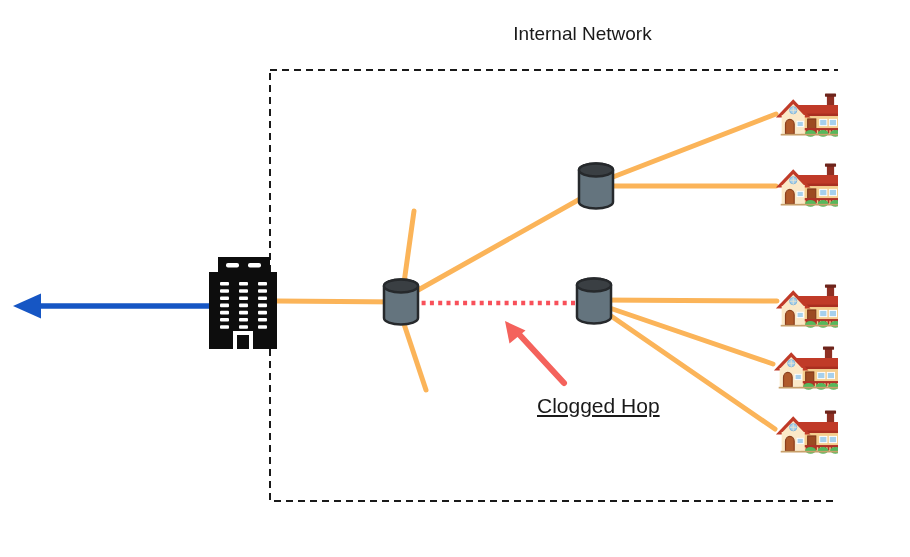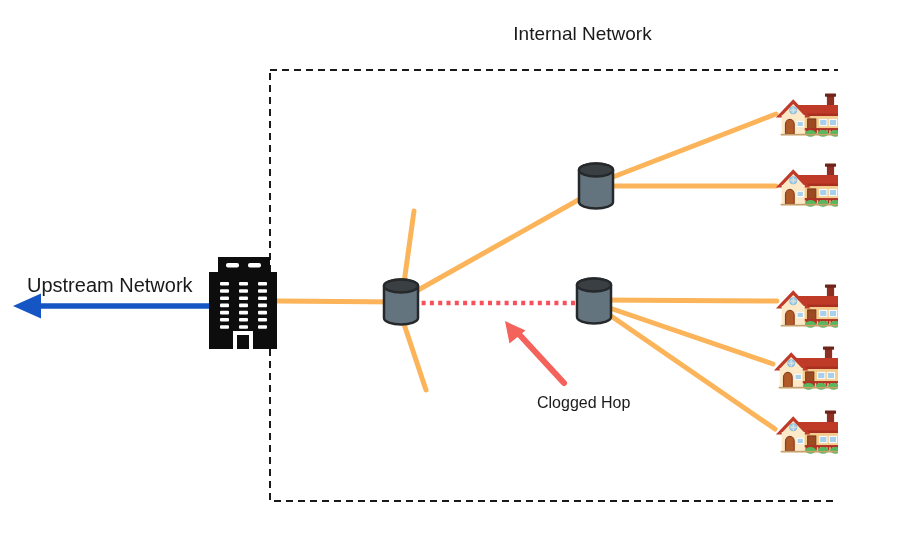--- a/index.html
+++ b/index.html
@@ -4,21 +4,21 @@
 <style>
   html,body{margin:0;padding:0;background:#ffffff;}
   .stage{
     position:relative;width:838px;height:557px;background:#ffffff;overflow:hidden;
     font-family:"Liberation Sans",sans-serif;
   }
   .stage svg.canvas{position:absolute;left:0;top:0;}
   .lbl{position:absolute;color:#1a1a1a;white-space:nowrap;}
   .lbl-title{left:440px;top:23px;width:285px;text-align:center;font-size:19px;}
   .lbl-upstream{left:27px;top:274px;font-size:20px;}
-  .lbl-clogged{left:537px;top:394px;font-size:16px;}
+  .lbl-clogged{left:537px;top:394px;font-size:21px;text-decoration:underline;}
 </style>
 </head>
 <body>
 
 <div class="stage">
 
   <svg class="canvas" width="910" height="557" viewBox="0 0 910 557">
 
     <defs>
 
@@ -119,15 +119,14 @@
           <rect x="11" y="70.2" width="9" height="3.6" rx="1"></rect>
           <rect x="30" y="70.2" width="9" height="3.6" rx="1"></rect>
           <rect x="49" y="70.2" width="9" height="3.6" rx="1"></rect>
         </g>
       <rect x="24" y="76" width="20" height="18" fill="#ffffff"></rect>
       <rect x="28" y="80" width="12" height="14" fill="#0D0D0D"></rect>
     </g>
   </svg>
 
   <div class="lbl lbl-title">Internal Network</div>
-  <div class="lbl lbl-upstream">Upstream Network</div>
   <div class="lbl lbl-clogged">Clogged Hop</div>
 </div>
 
 </body></html>

